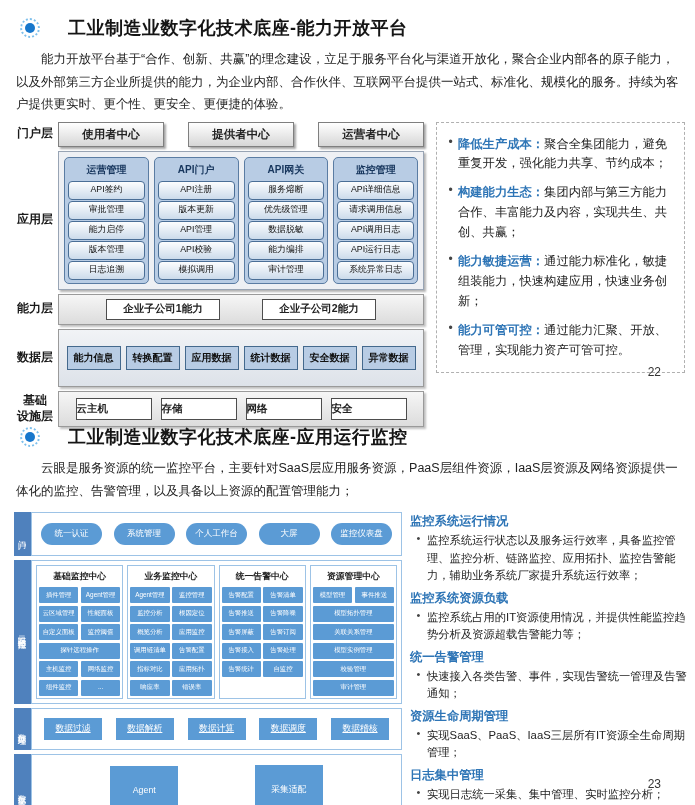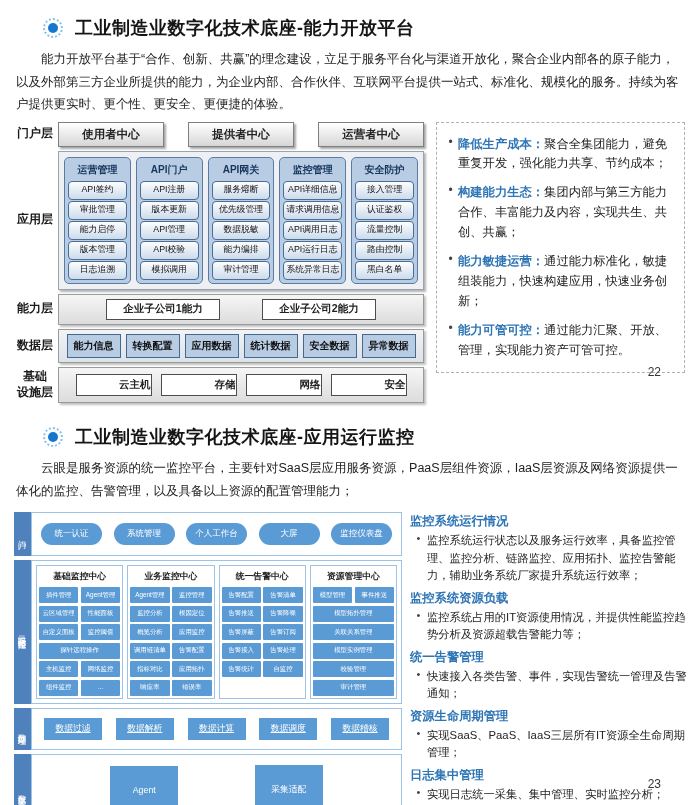--- a/index.html
+++ b/index.html
@@ -2,21 +2,21 @@
 <html><head>
 <meta charset="utf-8">
 <style>
   html,body{margin:0;padding:0;}
   body{width:695px;height:805px;background:#fff;font-family:"Liberation Sans",sans-serif;color:#222;overflow:hidden;}
   .slide{position:relative;}
   .slide1{height:385px;}
   .slide2{height:420px;}
 
   
-  .slide-header{display:flex;align-items:center;gap:12px;padding:16px 14px 0 20px;margin-left:23px;}
+  .slide-header{display:flex;align-items:center;gap:28px;padding:16px 14px 0 20px;}
   .slide2 .slide-header{padding-top:40px;}
   .title-icon{width:20px;height:20px;border-radius:50%;border:2px dotted #7fc0ec;box-sizing:border-box;
     display:flex;align-items:center;justify-content:center;flex-shrink:0;}
   .title-icon-dot{width:10px;height:10px;border-radius:50%;background:#1777cc;}
   h1{margin:0;font-size:18px;font-weight:bold;color:#151515;letter-spacing:.5px;}
 
   .intro{margin:8px 16px 6px 16px;font-size:12.5px;line-height:1.8;color:#222;text-indent:2em;}
 
   .page-num{position:absolute;right:34px;bottom:6px;font-size:12px;color:#333;}
   .slide2 .page-num{bottom:14px;}
@@ -35,26 +35,26 @@
     padding:5px;display:flex;gap:5px;}
   .app-col{flex:1;background:#b8cce4;border:1px solid #5a7ca3;border-radius:5px;padding:3px;min-width:0;}
   .app-col-title{font-size:10px;font-weight:bold;color:#17365d;text-align:center;padding:2px 0 4px;white-space:nowrap;}
   .app-col-items{display:flex;flex-direction:column;gap:1px;}
   .abox{background:linear-gradient(#fcfdfe,#ccdbeb);border:1px solid #4a6e96;border-radius:4px;
     font-size:8.8px;color:#111;text-align:center;padding:2.5px 0;white-space:nowrap;overflow:hidden;}
   .band{flex:1;background:linear-gradient(#f6f6f6,#dcdcdc);border:1px solid #9a9a9a;
     box-shadow:1.5px 1.5px 2px rgba(0,0,0,.25);display:flex;align-items:center;box-sizing:border-box;}
   .capa-band{justify-content:space-around;padding:4px 26px;}
   .cbox{background:#fff;border:1px solid #4d4d4d;font-weight:bold;font-size:10.5px;padding:2.5px 16px;white-space:nowrap;}
-  .data-band{justify-content:space-between;padding:4px 5px;background:linear-gradient(#f1f3f6,#dde2e9);}
+  .data-band{justify-content:space-between;padding:16px 5px;background:linear-gradient(#f1f3f6,#dde2e9);}
   .dbox{background:#b8cce4;border:1px solid #44698d;font-weight:bold;font-size:10px;color:#111;
     padding:4px 0;flex:1;margin:0 2.5px;text-align:center;white-space:nowrap;}
   .infra-band{justify-content:space-around;padding:6px 12px;}
   .ibox{background:#fff;border:1px solid #4d4d4d;font-weight:bold;font-size:10.5px;padding:3px 0;
-    width:74px;text-align:right;white-space:nowrap;}
+    width:74px;text-align:left;white-space:nowrap;}
 
   
   .s1-bullets{flex:1;margin:0 10px 0 12px;border:1px dashed #b0b0b0;padding:12px 8px 2px 6px;align-self:flex-start;}
   .benefit{display:flex;margin-bottom:9px;}
   .b-dot{width:15px;flex-shrink:0;color:#444;font-size:12px;text-align:center;}
   .b-text{margin:0;font-size:12.3px;line-height:1.62;color:#222;}
   .b-text b{color:#2e75b6;}
 
   
   .s2-body{display:flex;gap:8px;padding:4px 6px 0 14px;}
@@ -144,30 +144,20 @@
           <div class="app-col">
             <div class="app-col-title">监控管理</div>
             <div class="app-col-items">
                 <div class="abox">API详细信息</div>
                 <div class="abox">请求调用信息</div>
                 <div class="abox">API调用日志</div>
                 <div class="abox">API运行日志</div>
                 <div class="abox">系统异常日志</div>
               </div>
           </div>
-          <div class="app-col">
-            <div class="app-col-title">安全防护</div>
-            <div class="app-col-items">
-                <div class="abox">接入管理</div>
-                <div class="abox">认证鉴权</div>
-                <div class="abox">流量控制</div>
-                <div class="abox">路由控制</div>
-                <div class="abox">黑白名单</div>
-              </div>
-          </div>
         </div>
       </div>
 
       <div class="layer-row">
         <div class="layer-label">能力层</div>
         <div class="band capa-band">
             <div class="cbox">企业子公司1能力</div>
             <div class="cbox">企业子公司2能力</div>
           </div>
       </div>

